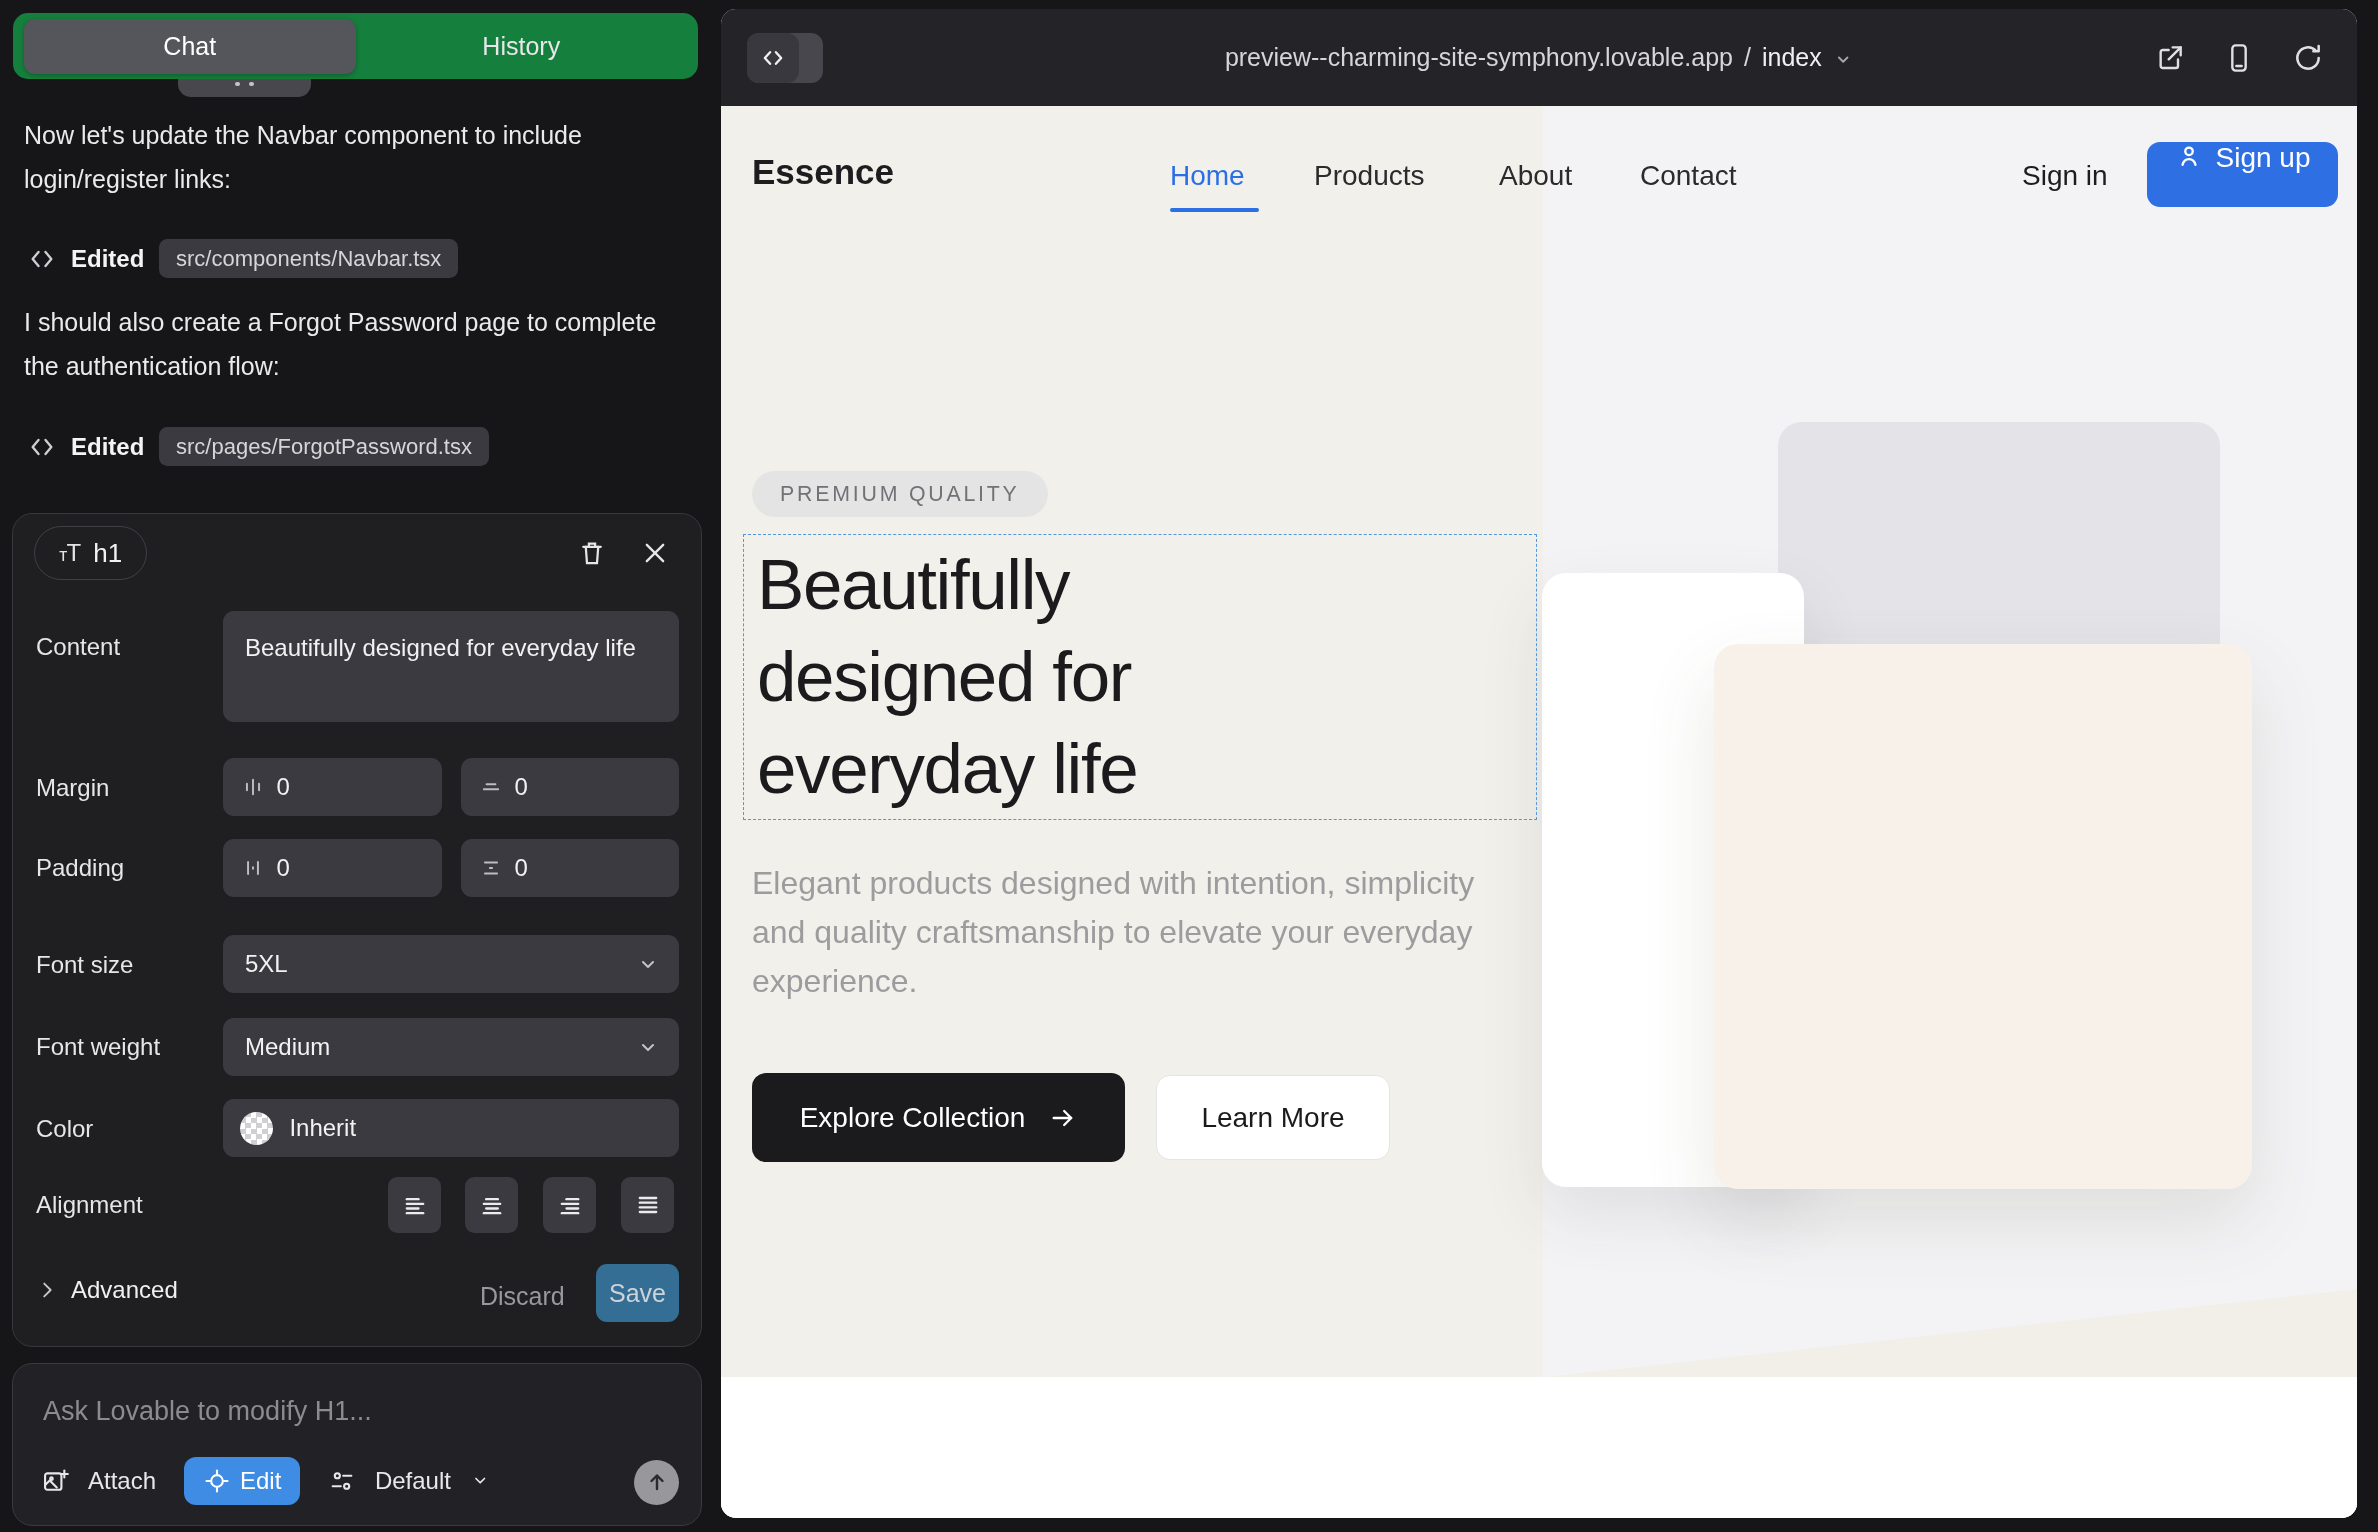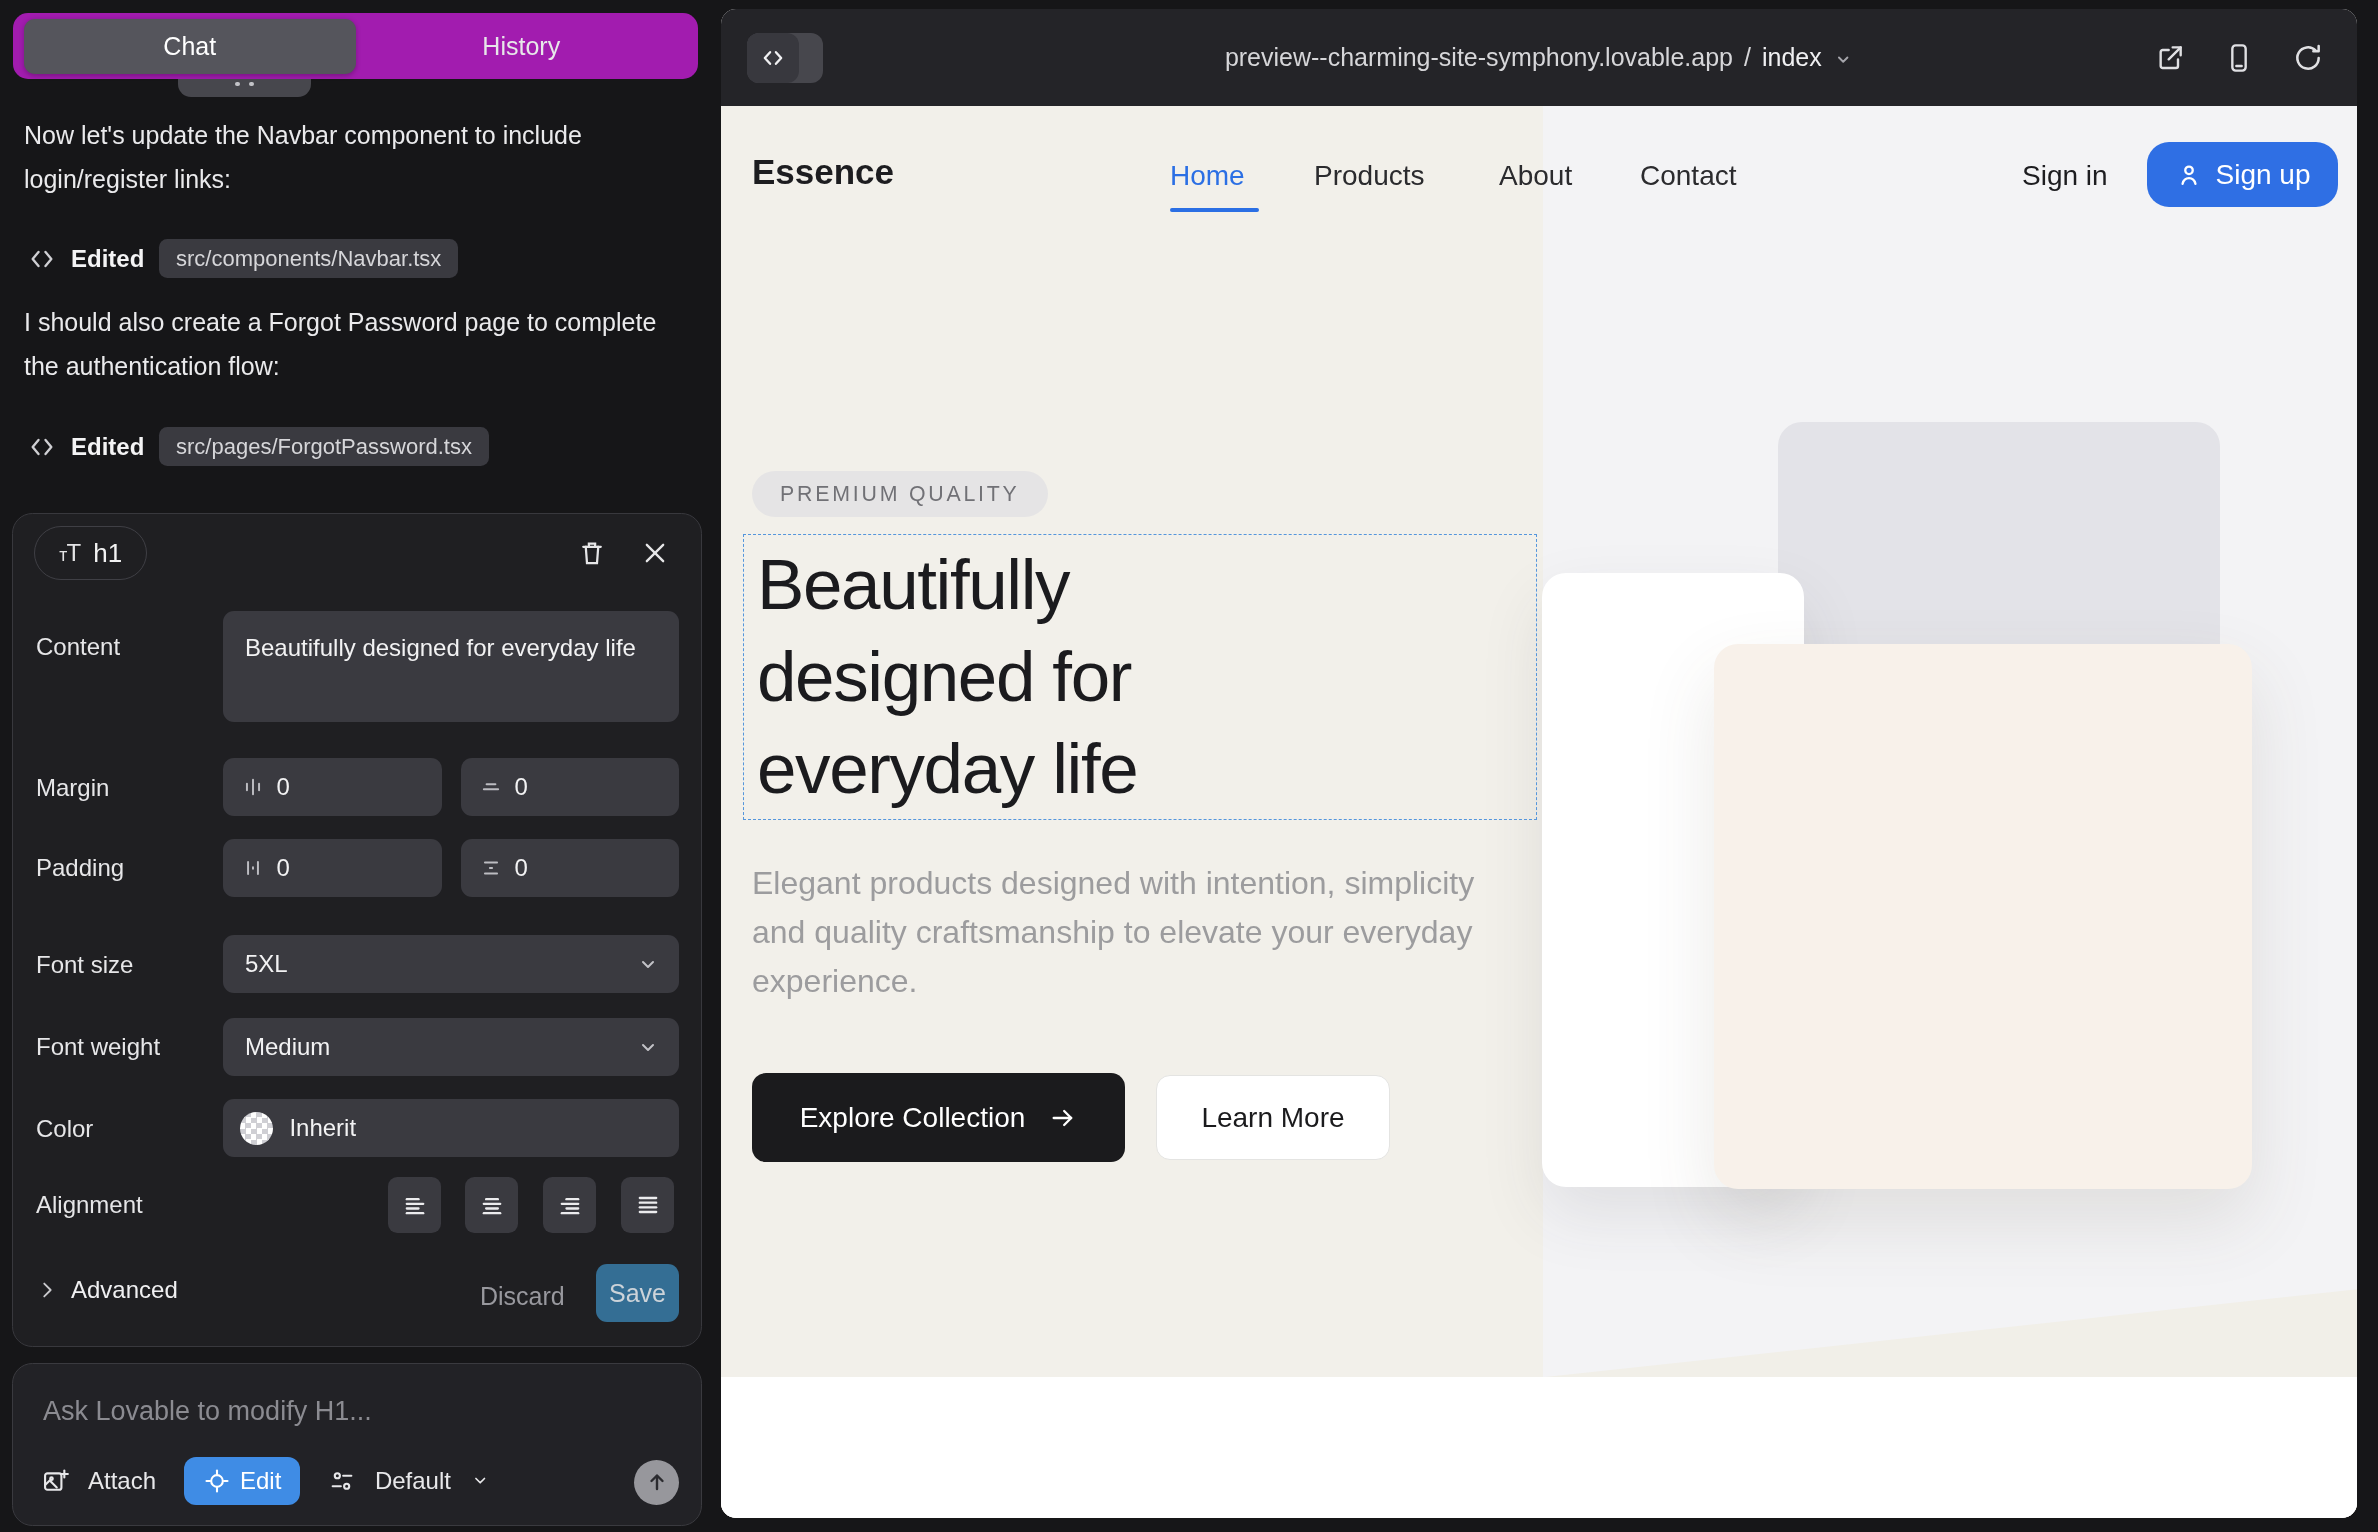--- a/index.html
+++ b/index.html
@@ -11,21 +11,21 @@
     overflow:hidden;
     color:#ececee;
   }
   svg { display:block; }
 
   
   .left-panel { position:absolute; left:0; top:0; width:721px; height:1532px; }
 
   .tabs {
     position:absolute; left:13px; top:13px; width:685px; height:66px;
-    background:#a21caf; border-radius:15px; display:flex; align-items:center; padding:11px;
+    background:#15803d; border-radius:15px; display:flex; align-items:center; padding:11px;
   }
   .tab { flex:1; height:55px; display:flex; align-items:center; justify-content:center;
     font-size:25px; color:#e7e7e9; border-radius:11px; }
   .tab.active { background:#55555c; color:#ffffff; box-shadow:0 1.9px 5.6px rgba(0,0,0,.25); }
 
   .pill-remnant {
     position:absolute; left:178px; top:79px; width:133px; height:17.6px;
     background:#47474d; border-radius:0 0 13px 13px;
     display:flex; align-items:flex-start; justify-content:center; gap:9.3px; padding-top:2.8px;
   }
@@ -142,22 +142,22 @@
   .brand { position:absolute; left:31px; top:46px; font-size:35px; font-weight:700; color:#1d1d20; }
   .nav-link { position:absolute; top:54px; font-size:28px; color:#2b2b2e; }
   .nav-home { left:449px; color:#2b6fe4; }
   .nav-underline { position:absolute; left:449px; top:102px; width:89px; height:3.7px; background:#2b6fe4; border-radius:1.9px; }
   .nav-products { left:593px; }
   .nav-about { left:778px; }
   .nav-contact { left:919px; }
   .sign-in { position:absolute; left:1301px; top:54px; font-size:28px; color:#1d1d20; }
   .sign-up {
     position:absolute; left:1426px; top:36px; width:191px; height:65px;
-    background:#2f6fe4; border-radius:22px; color:#fff; font-size:28px;
-    display:flex; align-items:center; justify-content:center; gap:13px;
+    background:#2f6fe4; border-radius:13px; color:#fff; font-size:28px;
+    display:flex; align-items:flex-start; justify-content:center; gap:13px;
   }
 
   .badge {
     position:absolute; left:31px; top:365px; height:46px; padding:0 28px;
     background:#e5e4e5; border-radius:24px; display:flex; align-items:center;
     font-size:21.3px; letter-spacing:2.8px; color:#717176;
   }
   .hero-select {
     position:absolute; left:22px; top:428px; width:794px; height:286px;
     border:1.9px dashed #5596dc; padding:3.7px 0 0 13px;

